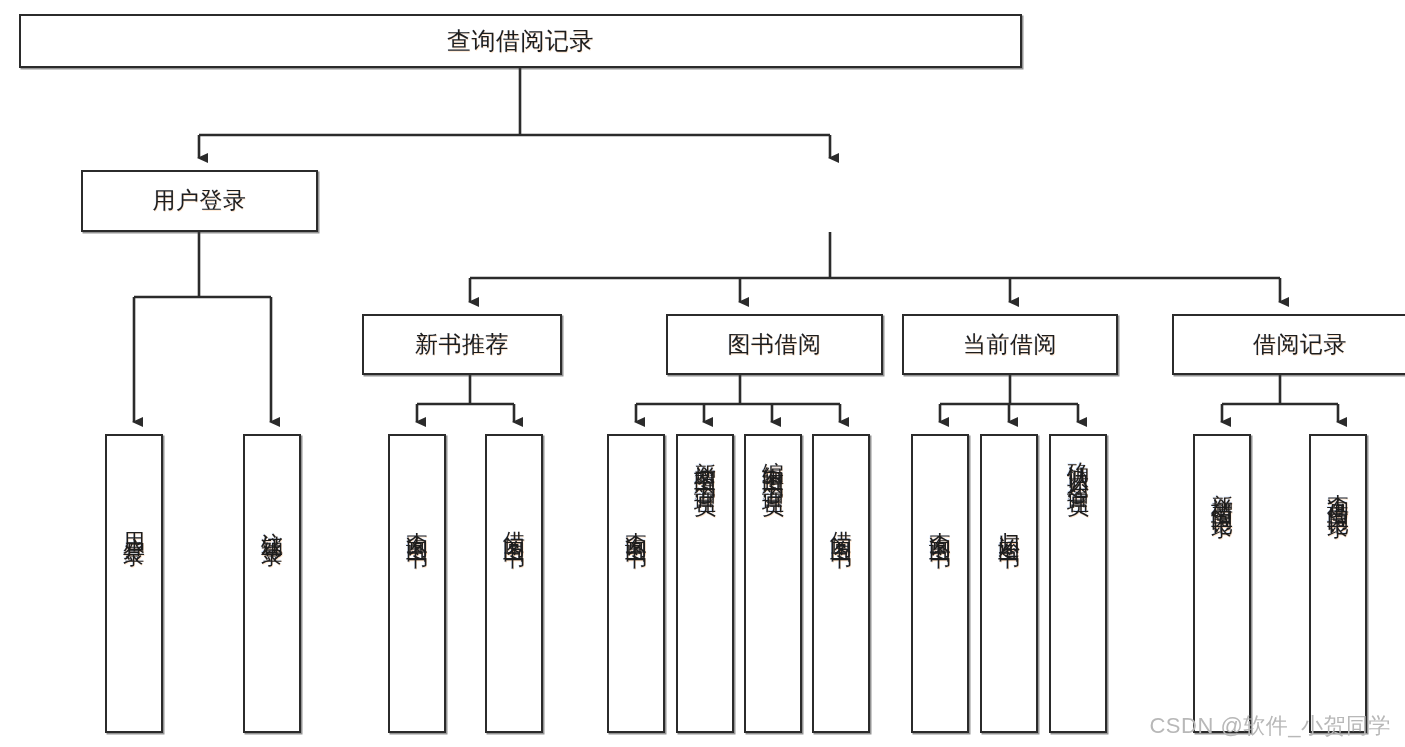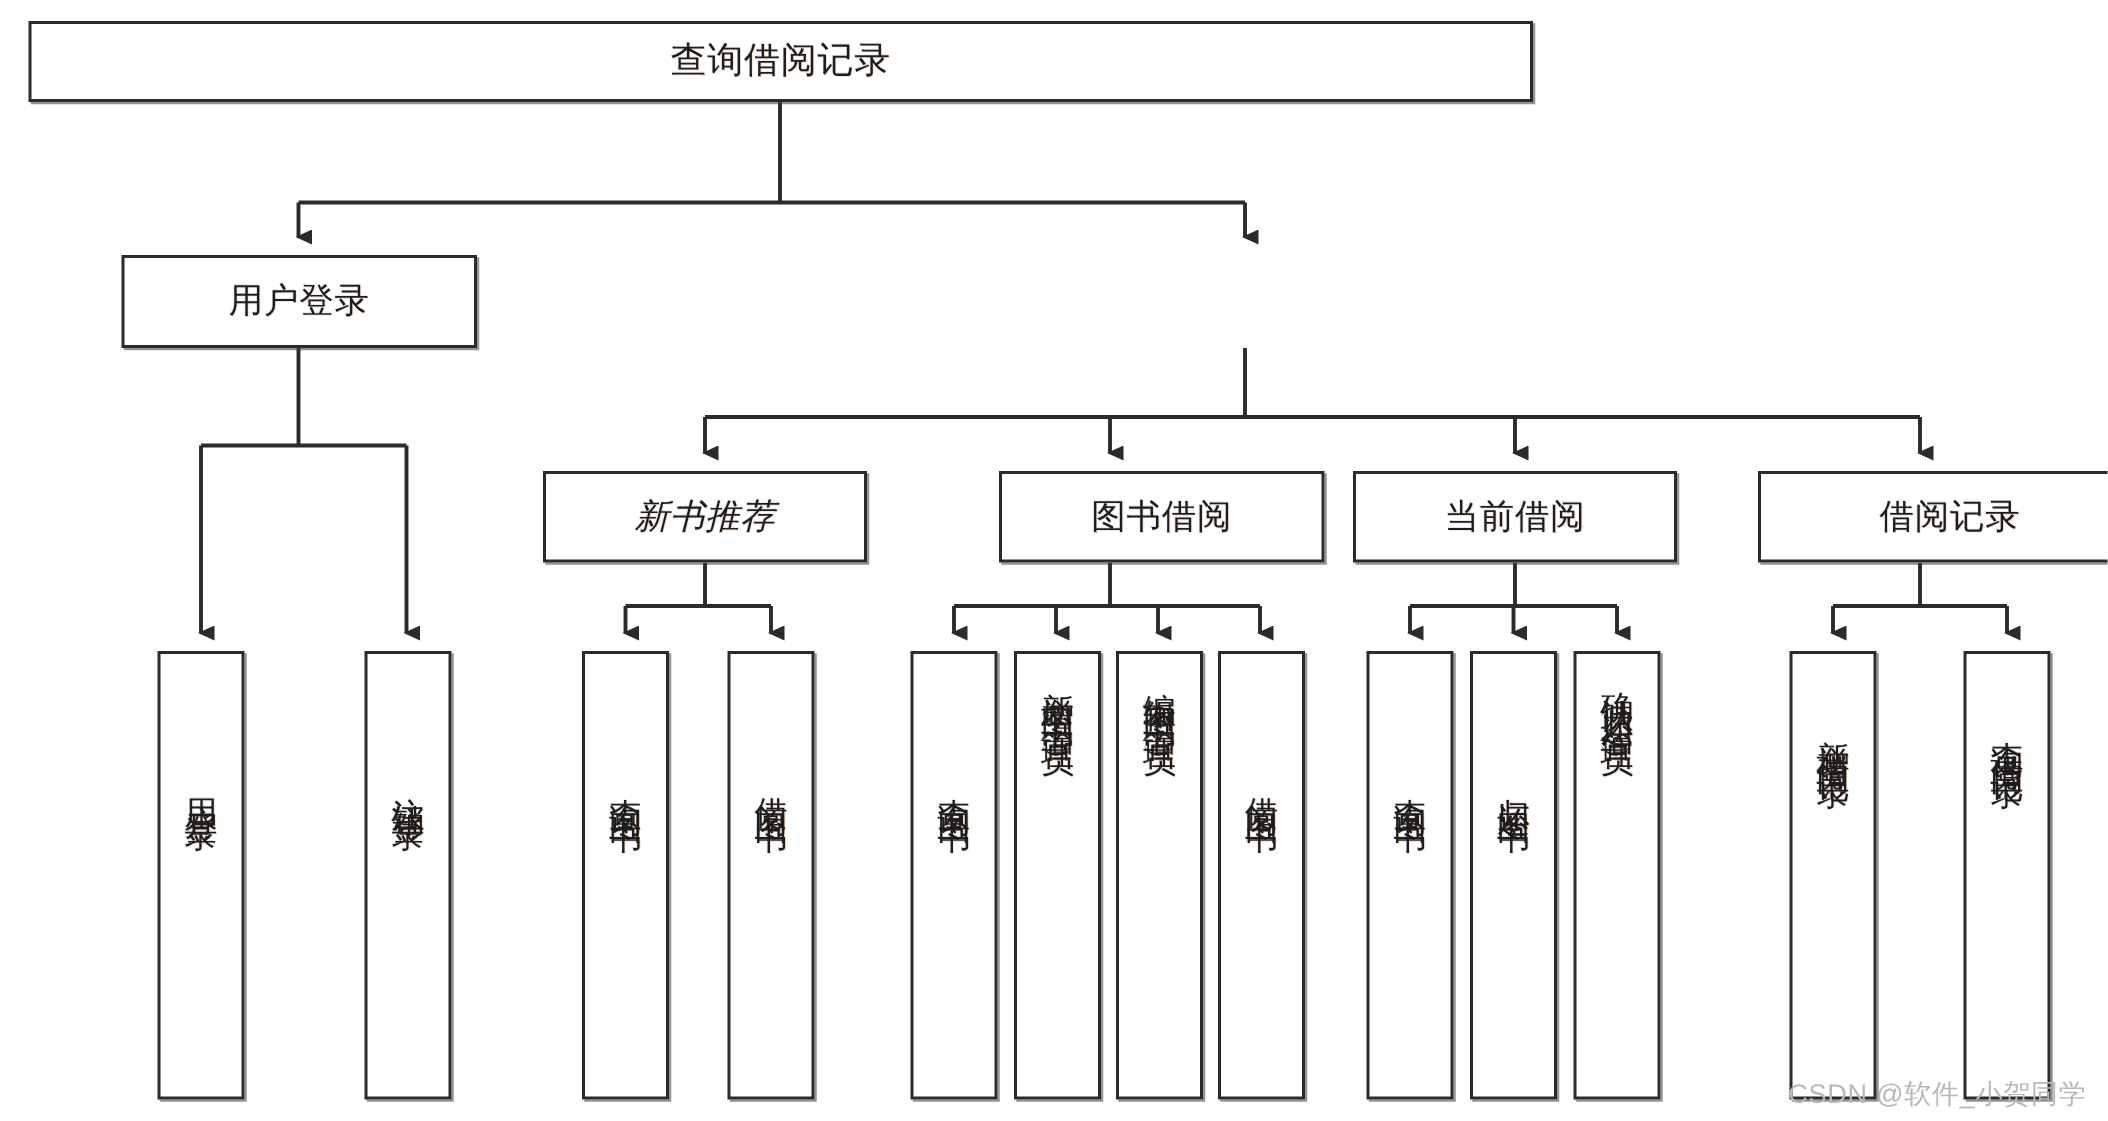--- a/index.html
+++ b/index.html
@@ -42,21 +42,21 @@
     text-orientation:upright;
     font-size:22px;
     letter-spacing:5px;
     line-height:1.0;
   }
 
   #watermark{
     position:absolute;
     right:14px;
     bottom:6px;
-    font-size:18px;
+    font-size:22px;
     color:#b8b8b8;
     letter-spacing:0.5px;
     white-space:nowrap;
     pointer-events:none;
   }
 </style>
 </head>
 <body>
 
 <div id="canvas">
@@ -112,21 +112,21 @@
   </svg>
 
   <div class="node horiz root" style="left:19px;top:14px;width:1003px;height:54px;">
     <span class="lbl">查询借阅记录</span>
   </div>
 
   <div class="node horiz" style="left:81px;top:170px;width:237px;height:62px;">
     <span class="lbl">用户登录</span>
   </div>
 
-  <div class="node horiz" style="left:362px;top:314px;width:216px;height:61px;font-style:italic;">
+  <div class="node horiz" style="left:362px;top:314px;width:200px;height:61px;">
     <span class="lbl">新书推荐</span>
   </div>
   <div class="node horiz" style="left:632px;top:314px;width:217px;height:61px;margin-left:34px;">
     <span class="lbl">图书借阅</span>
   </div>
   <div class="node horiz" style="left:902px;top:314px;width:216px;height:61px;">
     <span class="lbl">当前借阅</span>
   </div>
   <div class="node horiz" style="left:1172px;top:314px;width:256px;height:61px;">
     <span class="lbl">借阅记录</span>

